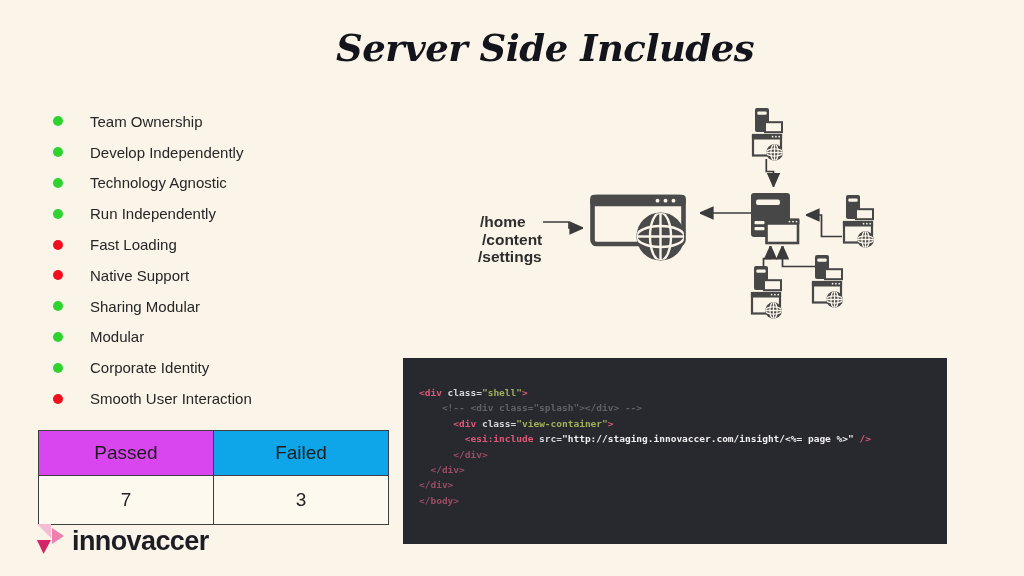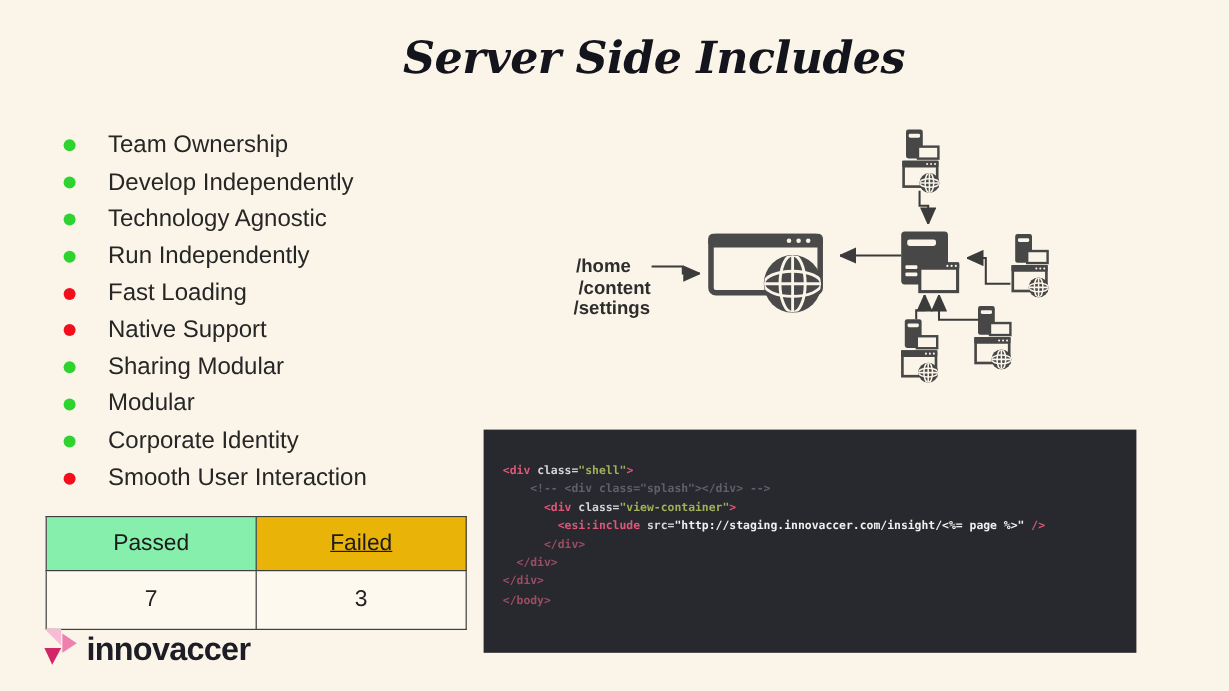--- a/index.html
+++ b/index.html
@@ -9,21 +9,21 @@
     font-family:"Liberation Sans",sans-serif;
   }
   .title{
     position:absolute;top:26px;left:0;width:100%;margin:0;text-align:center;
     font-family:"DejaVu Serif",serif;font-style:italic;font-weight:700;
     font-size:37px;color:#14141c;letter-spacing:-0.5px;padding-left:33px;
   }
   .features{position:absolute;left:48px;top:106px}
   .bullet-item{display:flex;align-items:center;height:30.8px}
   .dot{width:10px;height:10px;border-radius:50%;margin:0 27px 0 5px;flex:none}
-  .bullet-label{font-size:20px;color:#262626}
+  .bullet-label{font-size:15px;color:#262626}
   table.results{position:absolute;left:38px;top:430px;border-collapse:collapse}
   .results th,.results td{width:172px;border:1px solid #3f3f3f;text-align:center;font-weight:400}
   .results th{height:42px;font-size:19px;color:#1c1c1c}
   .results td{height:46px;font-size:19px;color:#222;background:#fdf9ef}
   .codepanel{
     position:absolute;left:403px;top:358px;width:544px;height:186px;
     background:#28282f;box-sizing:border-box;padding:27px 8px 0 16px;
   }
   .code-line{
     font-family:"DejaVu Sans Mono","Liberation Mono",monospace;
@@ -78,22 +78,22 @@
     </div>
     <div class="bullet-item">
       <span class="dot" style="background: rgb(243, 14, 29);"></span>
       <span class="bullet-label">Smooth User Interaction</span>
     </div>
   </div>
 
 <table class="results">
   <thead>
       <tr>
-        <th style="background: #86efac; margin-left: 47px;">Passed</th>
-        <th style="background: #eab308; text-decoration: underline;">Failed</th>
+        <th style="background: #d946ef; margin-left: 47px;">Passed</th>
+        <th style="background: #0ea5e9;">Failed</th>
       </tr>
     </thead>
   <tbody>
       <tr>
         <td>7</td>
         <td>3</td>
       </tr>
     </tbody>
 </table>
 

